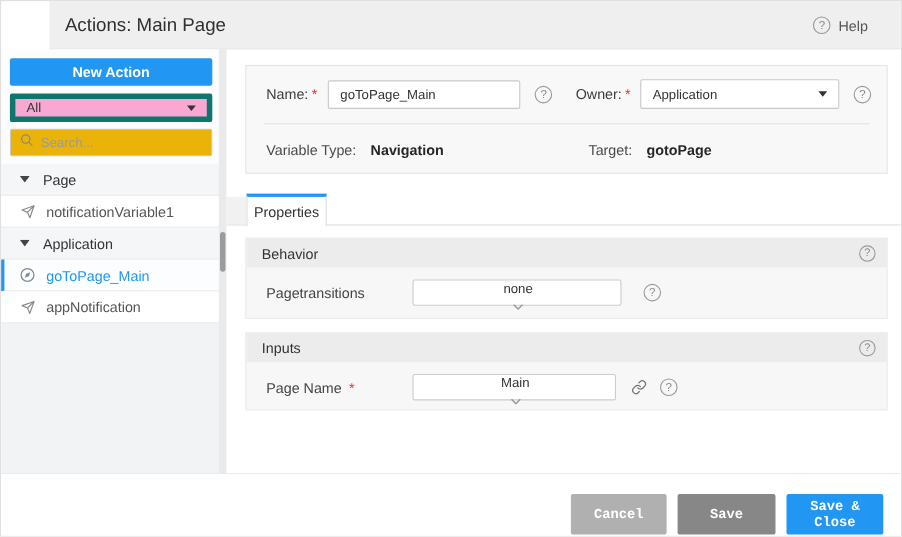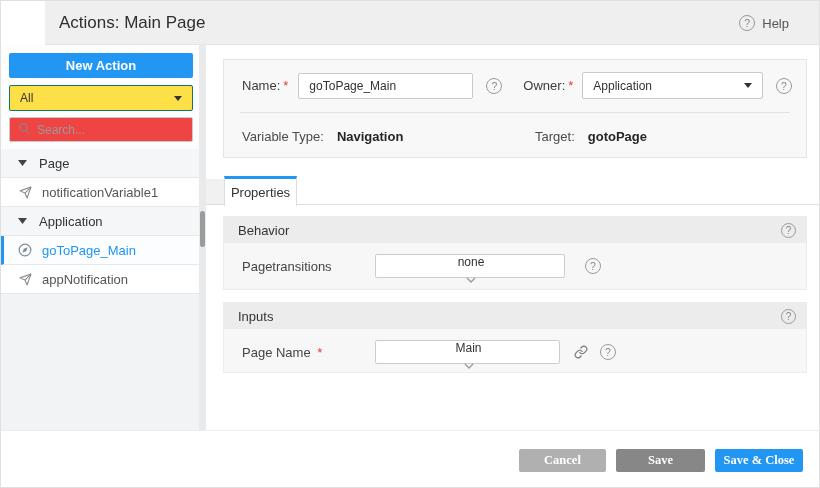--- a/index.html
+++ b/index.html
@@ -17,25 +17,25 @@
   .q { display:inline-flex; width:16px; height:16px; border:1px solid #9a9a9a; border-radius:50%;
        align-items:center; justify-content:center; font-size:10.5px; color:#8a8a8a; background:transparent; flex:0 0 auto; }
   .q.small { width:15px; height:15px; font-size:10px; }
 
   
   .sidebar { position:absolute; left:0; top:44px; width:205px; height:387px; background:#f2f3f4; }
   .sidebar-top { position:absolute; left:0; top:0; right:7px; height:104px; background:#fdfdfd; }
   .btn-new-action { position:absolute; left:8px; top:8px; width:184px; height:25px; background:var(--accent,#2196f3);
        color:#fff; font-size:13px; font-weight:bold; border:none; border-radius:2px; cursor:pointer;
        font-family:inherit; display:flex; align-items:center; justify-content:center; }
-  .filter-select { position:absolute; left:8px; top:40px; width:184px; height:26px; background:#fde047;
-       border:1px solid #0f766e; border-radius:2px; display:flex; align-items:center; padding:0 10px; cursor:pointer;gap:28px; }
+  .filter-select { position:absolute; left:8px; top:40px; width:184px; height:26px; background:#f9a8d4;
+       border:5px solid #0f766e; border-radius:2px; display:flex; align-items:center; padding:0 10px; cursor:pointer;gap:28px; }
   .filter-select .val { font-size:12px; color:#333; flex:1; }
   .caret-solid { width:0; height:0; border-left:4px solid transparent; border-right:4px solid transparent; border-top:5px solid #333; }
-  .search-box { position:absolute; left:8px; top:72px; width:184px; height:25px; background:#ef4444;
+  .search-box { position:absolute; left:8px; top:72px; width:184px; height:25px; background:#eab308;
        border:1px solid #c9c9c9; border-radius:2px; display:flex; align-items:center; padding:0 8px; gap:6px; }
   .search-box input { border:none; outline:none; flex:1; font-size:12px; color:#333; font-family:inherit; background:transparent; }
   .search-box input::placeholder { color:#9a9a9a; }
 
   .tree { position:absolute; left:0; top:104px; right:7px; }
   .tree-row { height:29px; display:flex; align-items:center; border-bottom:1px solid #e7e8e9; font-size:13px; cursor:pointer; background:#fff; }
   .tree-row.group { background:#f5f6f7; padding-left:14px; color:#333; gap:10px; }
   .tree-row.item { padding-left:17px; color:#555; gap:10px; }
   .tree-row.item.selected { padding-left:14px; border-left:3px solid var(--accent,#2196f3); color:var(--selected-text,#2196f3); background:#fcfdfe; }
   .tree-row .ic { display:inline-flex; width:14px; justify-content:center; flex:0 0 auto; }
@@ -75,22 +75,22 @@
   .section-body { display:flex; align-items:center; padding-left:18px; height:38px; margin-top:4px; }
   .field-label { width:133px; font-size:13px; color:#444; flex:0 0 auto; }
   .dd { width:190px; height:24px; background:#fff; border:1px solid #ccc; border-radius:2px;
        display:flex; align-items:center; padding:0 8px 0 10px; cursor:pointer;flex-direction:column; }
   .dd .val { flex:1; font-size:12px; color:#333; }
   .icon-btn { display:inline-flex; align-items:center; justify-content:center; cursor:pointer; }
 
   
   .footer { position:absolute; left:0; right:0; bottom:0; height:57px; background:#fff; border-top:1px solid #ececec; }
   .footer-btns { position:absolute; right:16px; top:18px; display:flex; gap:10px; }
-  .btn { height:23px; border:none; border-radius:2px; color:#fff; font-size:12.5px; font-weight:bold;
-       font-family:Liberation Serif, serif; cursor:pointer; display:flex; align-items:center; justify-content:center; }
+  .btn { height:37px; border:none; border-radius:2px; color:#fff; font-size:12.5px; font-weight:bold;
+       font-family:Liberation Mono, monospace; cursor:pointer; display:flex; align-items:center; justify-content:center; }
   .btn.cancel { width:87px; background:var(--cancel-gray,#b0b0b0); }
   .btn.save { width:89px; background:var(--save-gray,#878787); }
   .btn.save-close { width:88px; background:var(--accent,#2196f3); }
 </style>
 </head>
 <body>
 
 <div id="app">
 
   <div class="header">

